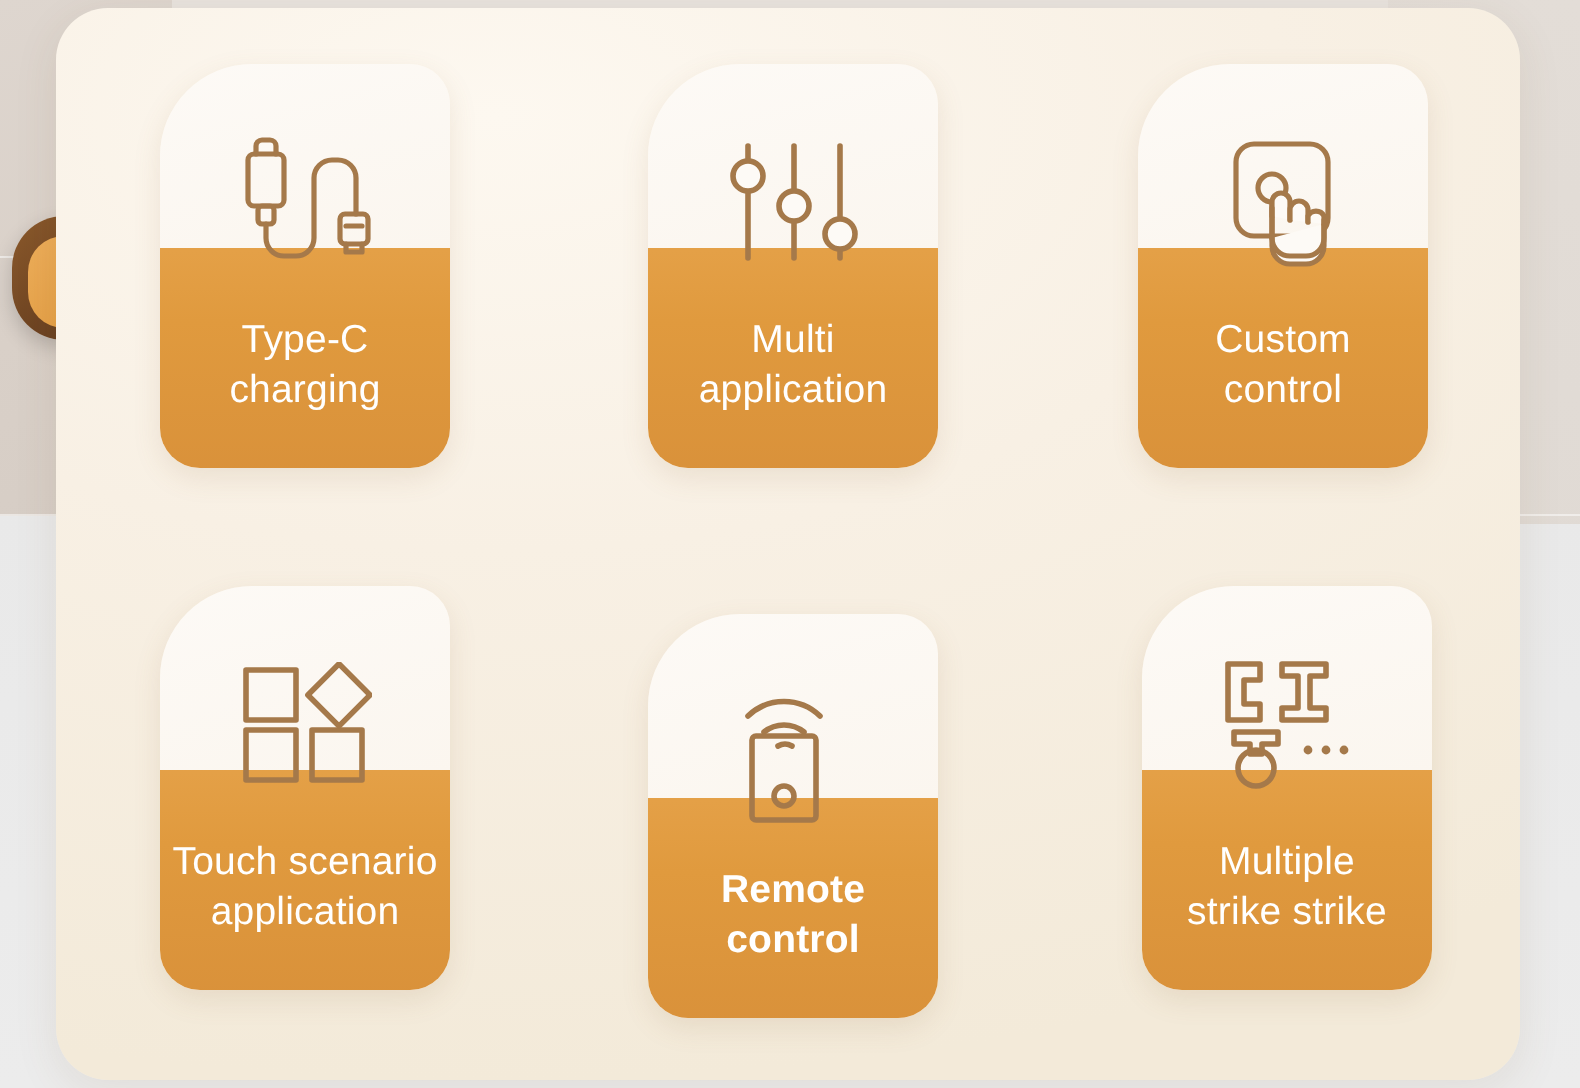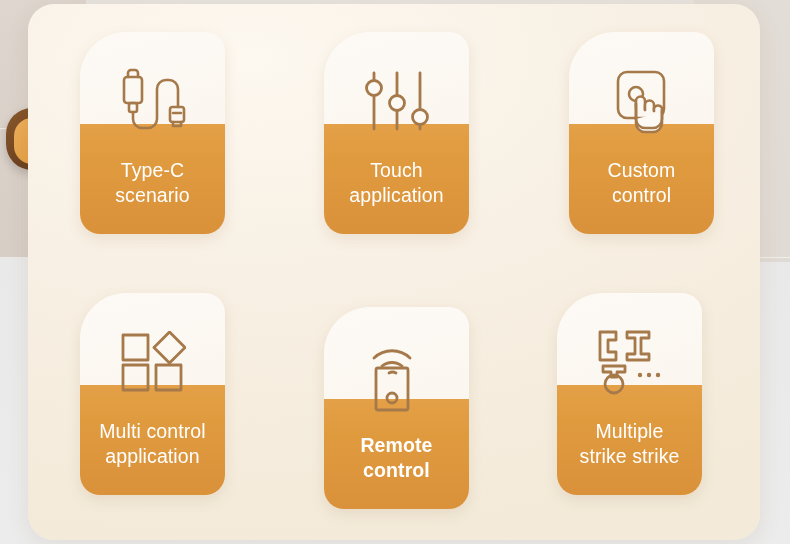--- a/index.html
+++ b/index.html
@@ -147,21 +147,21 @@
     letter-spacing: 0.1px;
   }
   .card-label .l2 { display: block; }
 
   
   #card-0 { left: 52px;  top: 28px; }
   #card-1 { left: 296px; top: 28px; }
   #card-2 { left: 541px; top: 28px; }
   #card-3 { left: 52px;  top: 289px; }
   #card-4 { left: 296px; top: 303px; font-weight: bold; }
-  #card-5 { left: 529px; top: 289px; }
+  #card-5 { left: 543px; top: 289px; }
 </style>
 </head>
 <body>
 
 <div id="stage">
 
   <div class="bg-base"></div>
   <div class="bg-right-panel"></div>
   <div class="bg-wall"></div>
   <div class="bg-wall-line"></div>
@@ -183,40 +183,40 @@
             <path d="M14 9 V5 a3 3 0 0 1 3-3 h4 a3 3 0 0 1 3 3 v4"></path>
             <rect x="15" y="35" width="8" height="9" rx="2"></rect>
             <path d="M19 44 v7 a9 9 0 0 0 9 9 h6 a9 9 0 0 0 9-9 V21 a9 9 0 0 1 9-9 h3 a9 9 0 0 1 9 9 v18"></path>
             <rect x="56" y="39" width="14" height="15" rx="2.5"></rect>
             <path d="M59 54 v4 h8 v-4"></path>
             <path d="M59 45 h8"></path>
           </svg>
         </div>
         <div class="card-label">
           <span>Type-C</span>
-          <span class="l2">scenario</span>
+          <span class="l2">charging</span>
         </div>
       </div>
 
       <div class="card" id="card-1">
         <div class="card-wave-clip">
           <div class="card-wave"></div>
         </div>
         <div class="card-icon">
           <svg width="72" height="68" viewBox="0 0 72 68" fill="none" stroke="#a5794a" stroke-width="2.8" stroke-linecap="round">
             <line x1="13" y1="6" x2="13" y2="62"></line>
             <circle cx="13" cy="21" r="7.5" fill="#fdfaf6"></circle>
             <line x1="36" y1="6" x2="36" y2="62"></line>
             <circle cx="36" cy="36" r="7.5" fill="#fdfaf6"></circle>
             <line x1="59" y1="6" x2="59" y2="62"></line>
             <circle cx="59" cy="50" r="7.5" fill="#fdfaf6"></circle>
           </svg>
         </div>
         <div class="card-label">
-          <span>Touch</span>
+          <span>Multi</span>
           <span class="l2">application</span>
         </div>
       </div>
 
       <div class="card" id="card-2">
         <div class="card-wave-clip">
           <div class="card-wave"></div>
         </div>
         <div class="card-icon">
           <svg width="64" height="66" viewBox="0 0 64 66" fill="none" stroke="#a5794a" stroke-width="2.6" stroke-linecap="round" stroke-linejoin="round">
@@ -242,21 +242,21 @@
         </div>
         <div class="card-icon">
           <svg width="66" height="62" viewBox="0 0 66 62" fill="none" stroke="#a5794a" stroke-width="2.8" stroke-linejoin="round">
             <rect x="3" y="4" width="25" height="25"></rect>
             <rect x="3" y="34" width="25" height="25"></rect>
             <rect x="36" y="34" width="25" height="25"></rect>
             <rect x="38.5" y="5.5" width="22" height="22" transform="rotate(45 49.5 16.5)"></rect>
           </svg>
         </div>
         <div class="card-label">
-          <span>Multi control</span>
+          <span>Touch scenario</span>
           <span class="l2">application</span>
         </div>
       </div>
 
       <div class="card" id="card-4">
         <div class="card-wave-clip">
           <div class="card-wave"></div>
         </div>
         <div class="card-icon">
           <svg width="62" height="74" viewBox="0 0 62 74" fill="none" stroke="#a5794a" stroke-width="2.8" stroke-linecap="round" stroke-linejoin="round">

